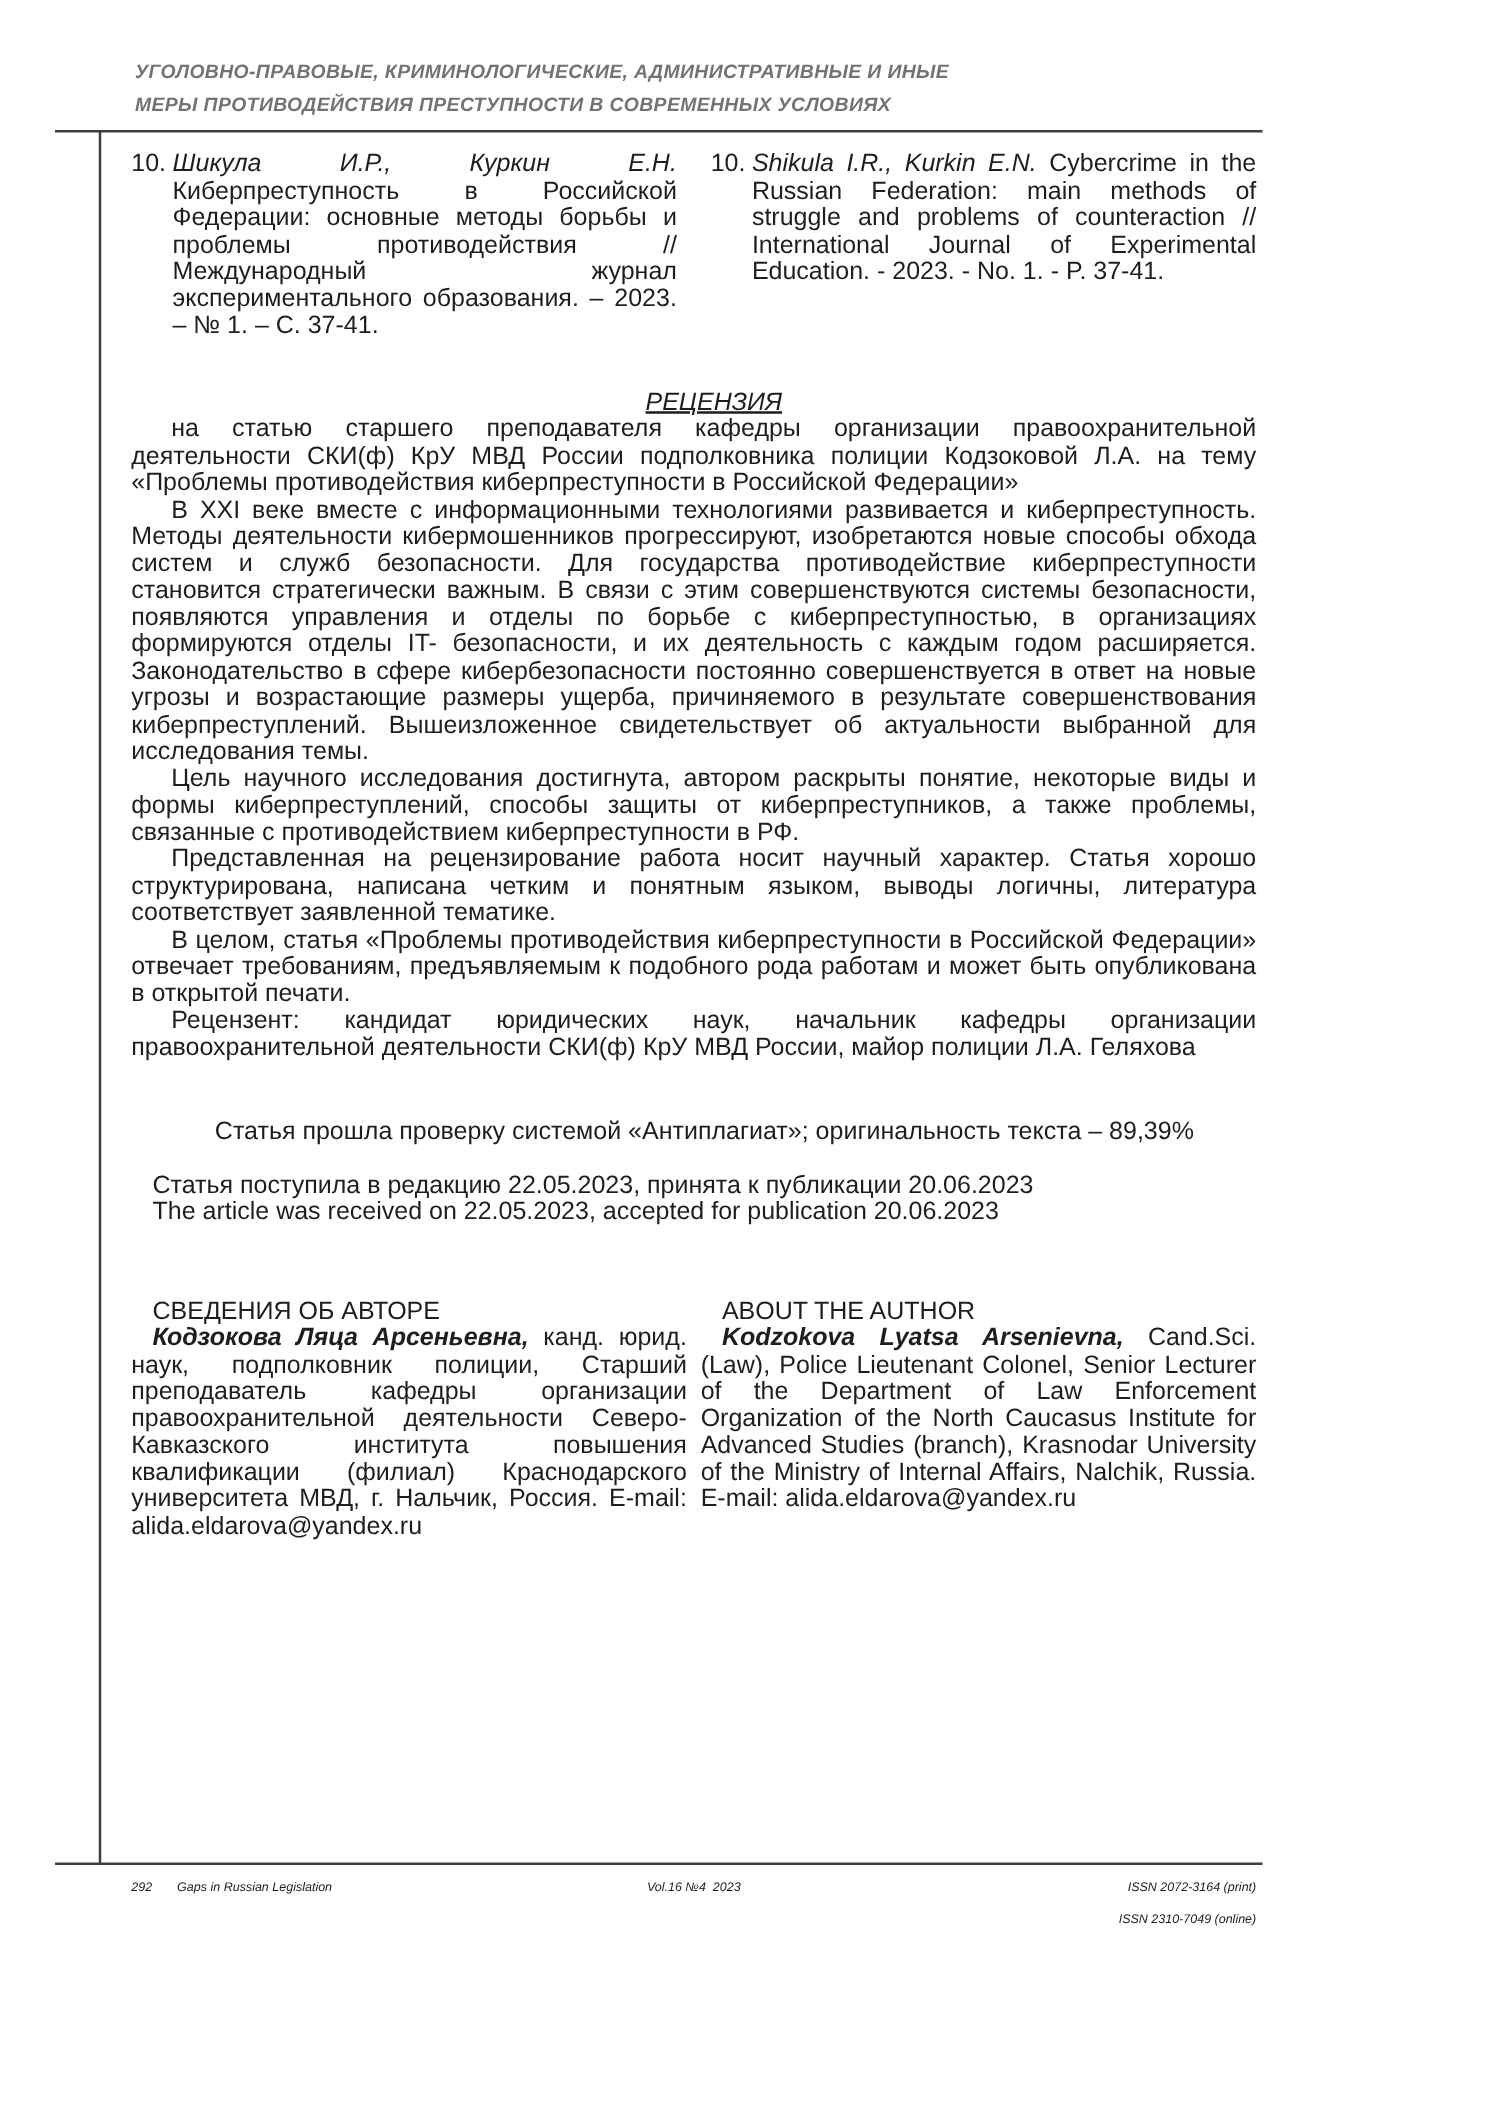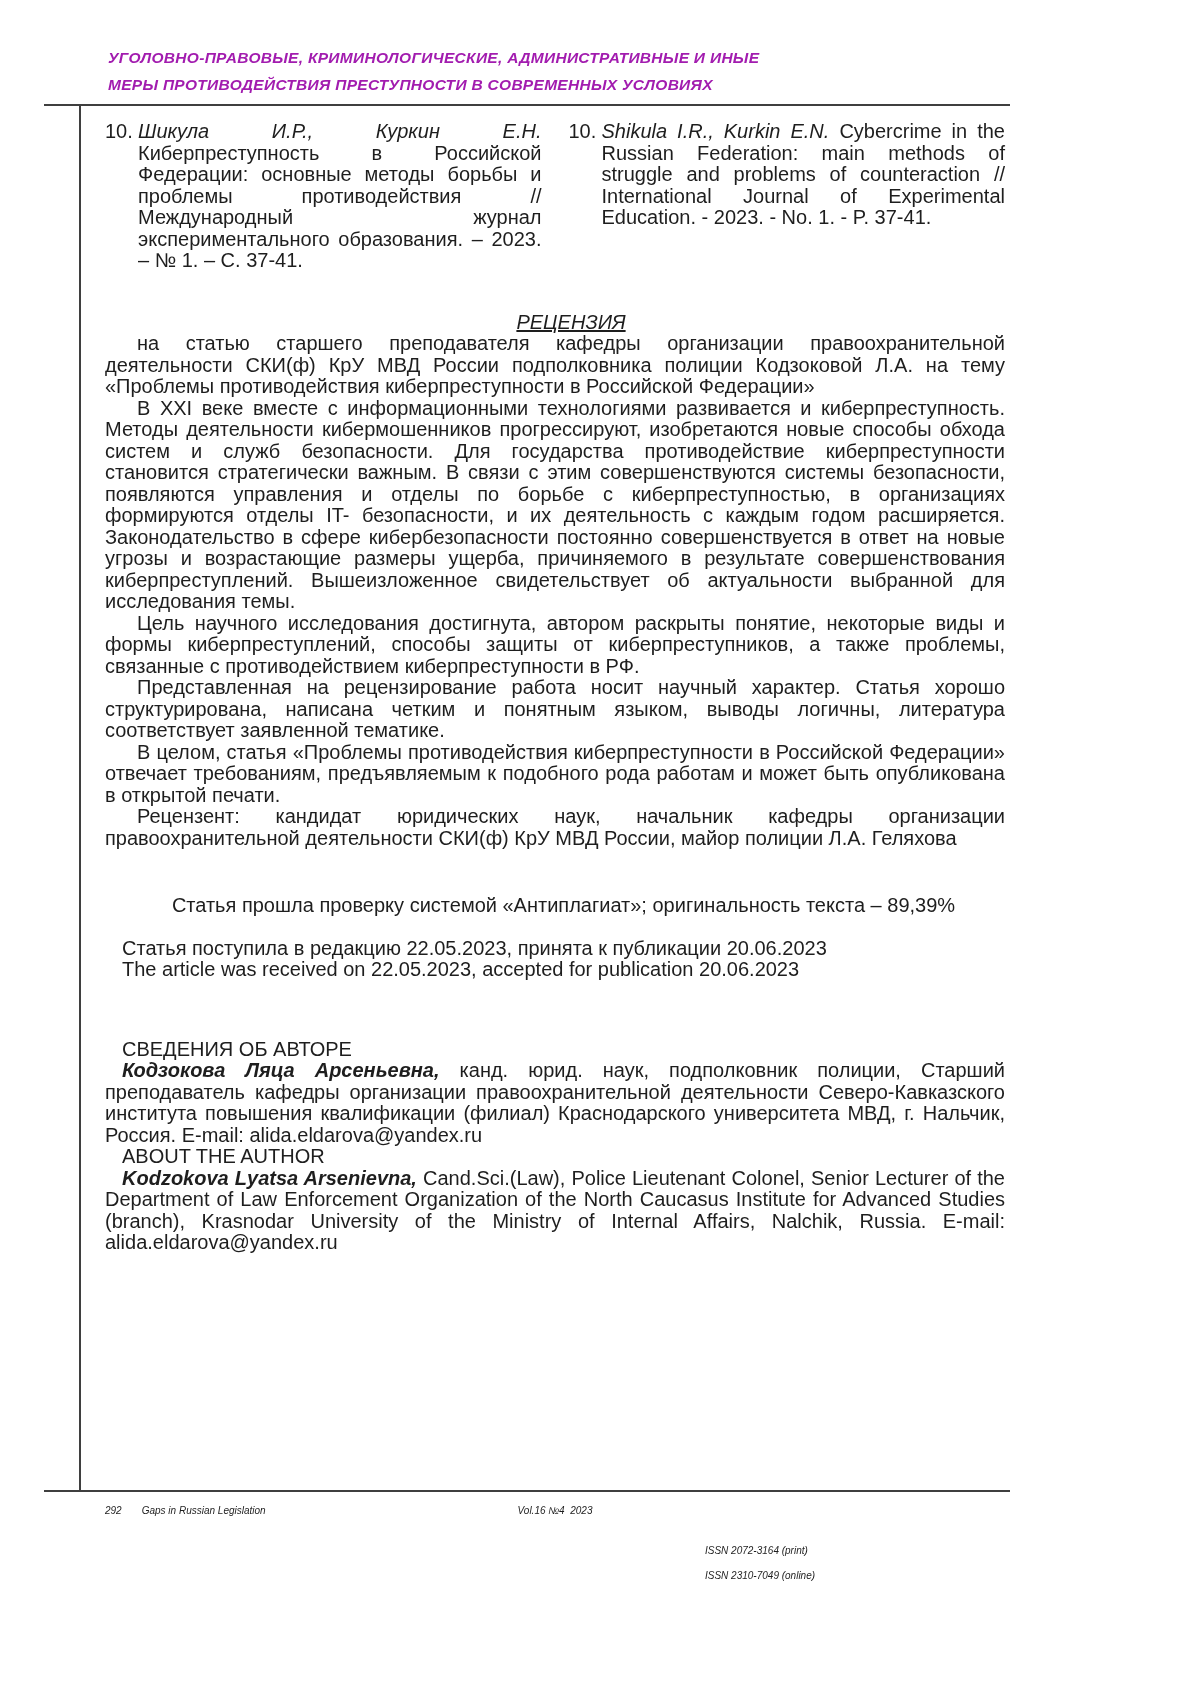--- a/index.html
+++ b/index.html
@@ -15,21 +15,21 @@
   }
   .running-head {
     position: absolute;
     left: 108px;
     top: 44px;
     font-weight: 700;
     font-style: italic;
     font-size: 15.5px;
     line-height: 27px;
     letter-spacing: 0.3px;
-    color: #a21caf;
+    color: #737373;
   }
   .rule { position: absolute; background: #3f3f3f; }
   .rule-top    { left: 44px; top: 104px; width: 966px; height: 2px; }
   .rule-bottom { left: 44px; top: 1490px; width: 966px; height: 2px; }
   .vrule { position: absolute; left: 79px; top: 104px; width: 2px; height: 1388px; background: #3f3f3f; }
 
   .content {
     position: absolute;
     left: 105px;
     top: 121px;
@@ -47,39 +47,39 @@
   .review { margin-top: 40px; }
   .review-heading { font-style: italic; text-indent: 32px; text-align: center; }
   .review-heading .u { text-decoration: underline; }
   .para { text-indent: 32px; }
 
   .antiplagiat { margin-top: 46px; text-indent: 17px; text-align: center; }
 
   .dates { margin-top: 21px; }
   .dates p { text-indent: 17px; text-align: left; }
 
-  .about { margin-top: 58px; display: grid; grid-template-columns: 1fr; column-gap: 11px; }
+  .about { margin-top: 58px; display: grid; grid-template-columns: 1fr 1fr; column-gap: 11px; }
   .about-heading { text-indent: 17px; text-align: left; }
   .about-text { text-indent: 17px; text-align: justify; }
   .name-bi { font-weight: 700; font-style: italic; }
 
   .page-footer {
     position: absolute;
     left: 105px;
     top: 1498px;
     width: 900px;
     display: flex;
     font-style: italic;
     font-size: 10px;
     line-height: 25px;
     color: #1e1e1e;
   }
   .footer-left  { flex: 1; display: flex; gap: 20px; }
   .footer-center{ flex: 1; text-align: center; white-space: pre; }
-  .footer-right { flex: 1; text-align: left; margin-top: 40px; }
+  .footer-right { flex: 1; text-align: right; }
 </style>
 </head>
 <body>
 
 <div class="page">
 
   <div class="running-head">
     <div>УГОЛОВНО-ПРАВОВЫЕ, КРИМИНОЛОГИЧЕСКИЕ, АДМИНИСТРАТИВНЫЕ И ИНЫЕ</div>
     <div>МЕРЫ ПРОТИВОДЕЙСТВИЯ ПРЕСТУПНОСТИ В СОВРЕМЕННЫХ УСЛОВИЯХ</div>
   </div>

